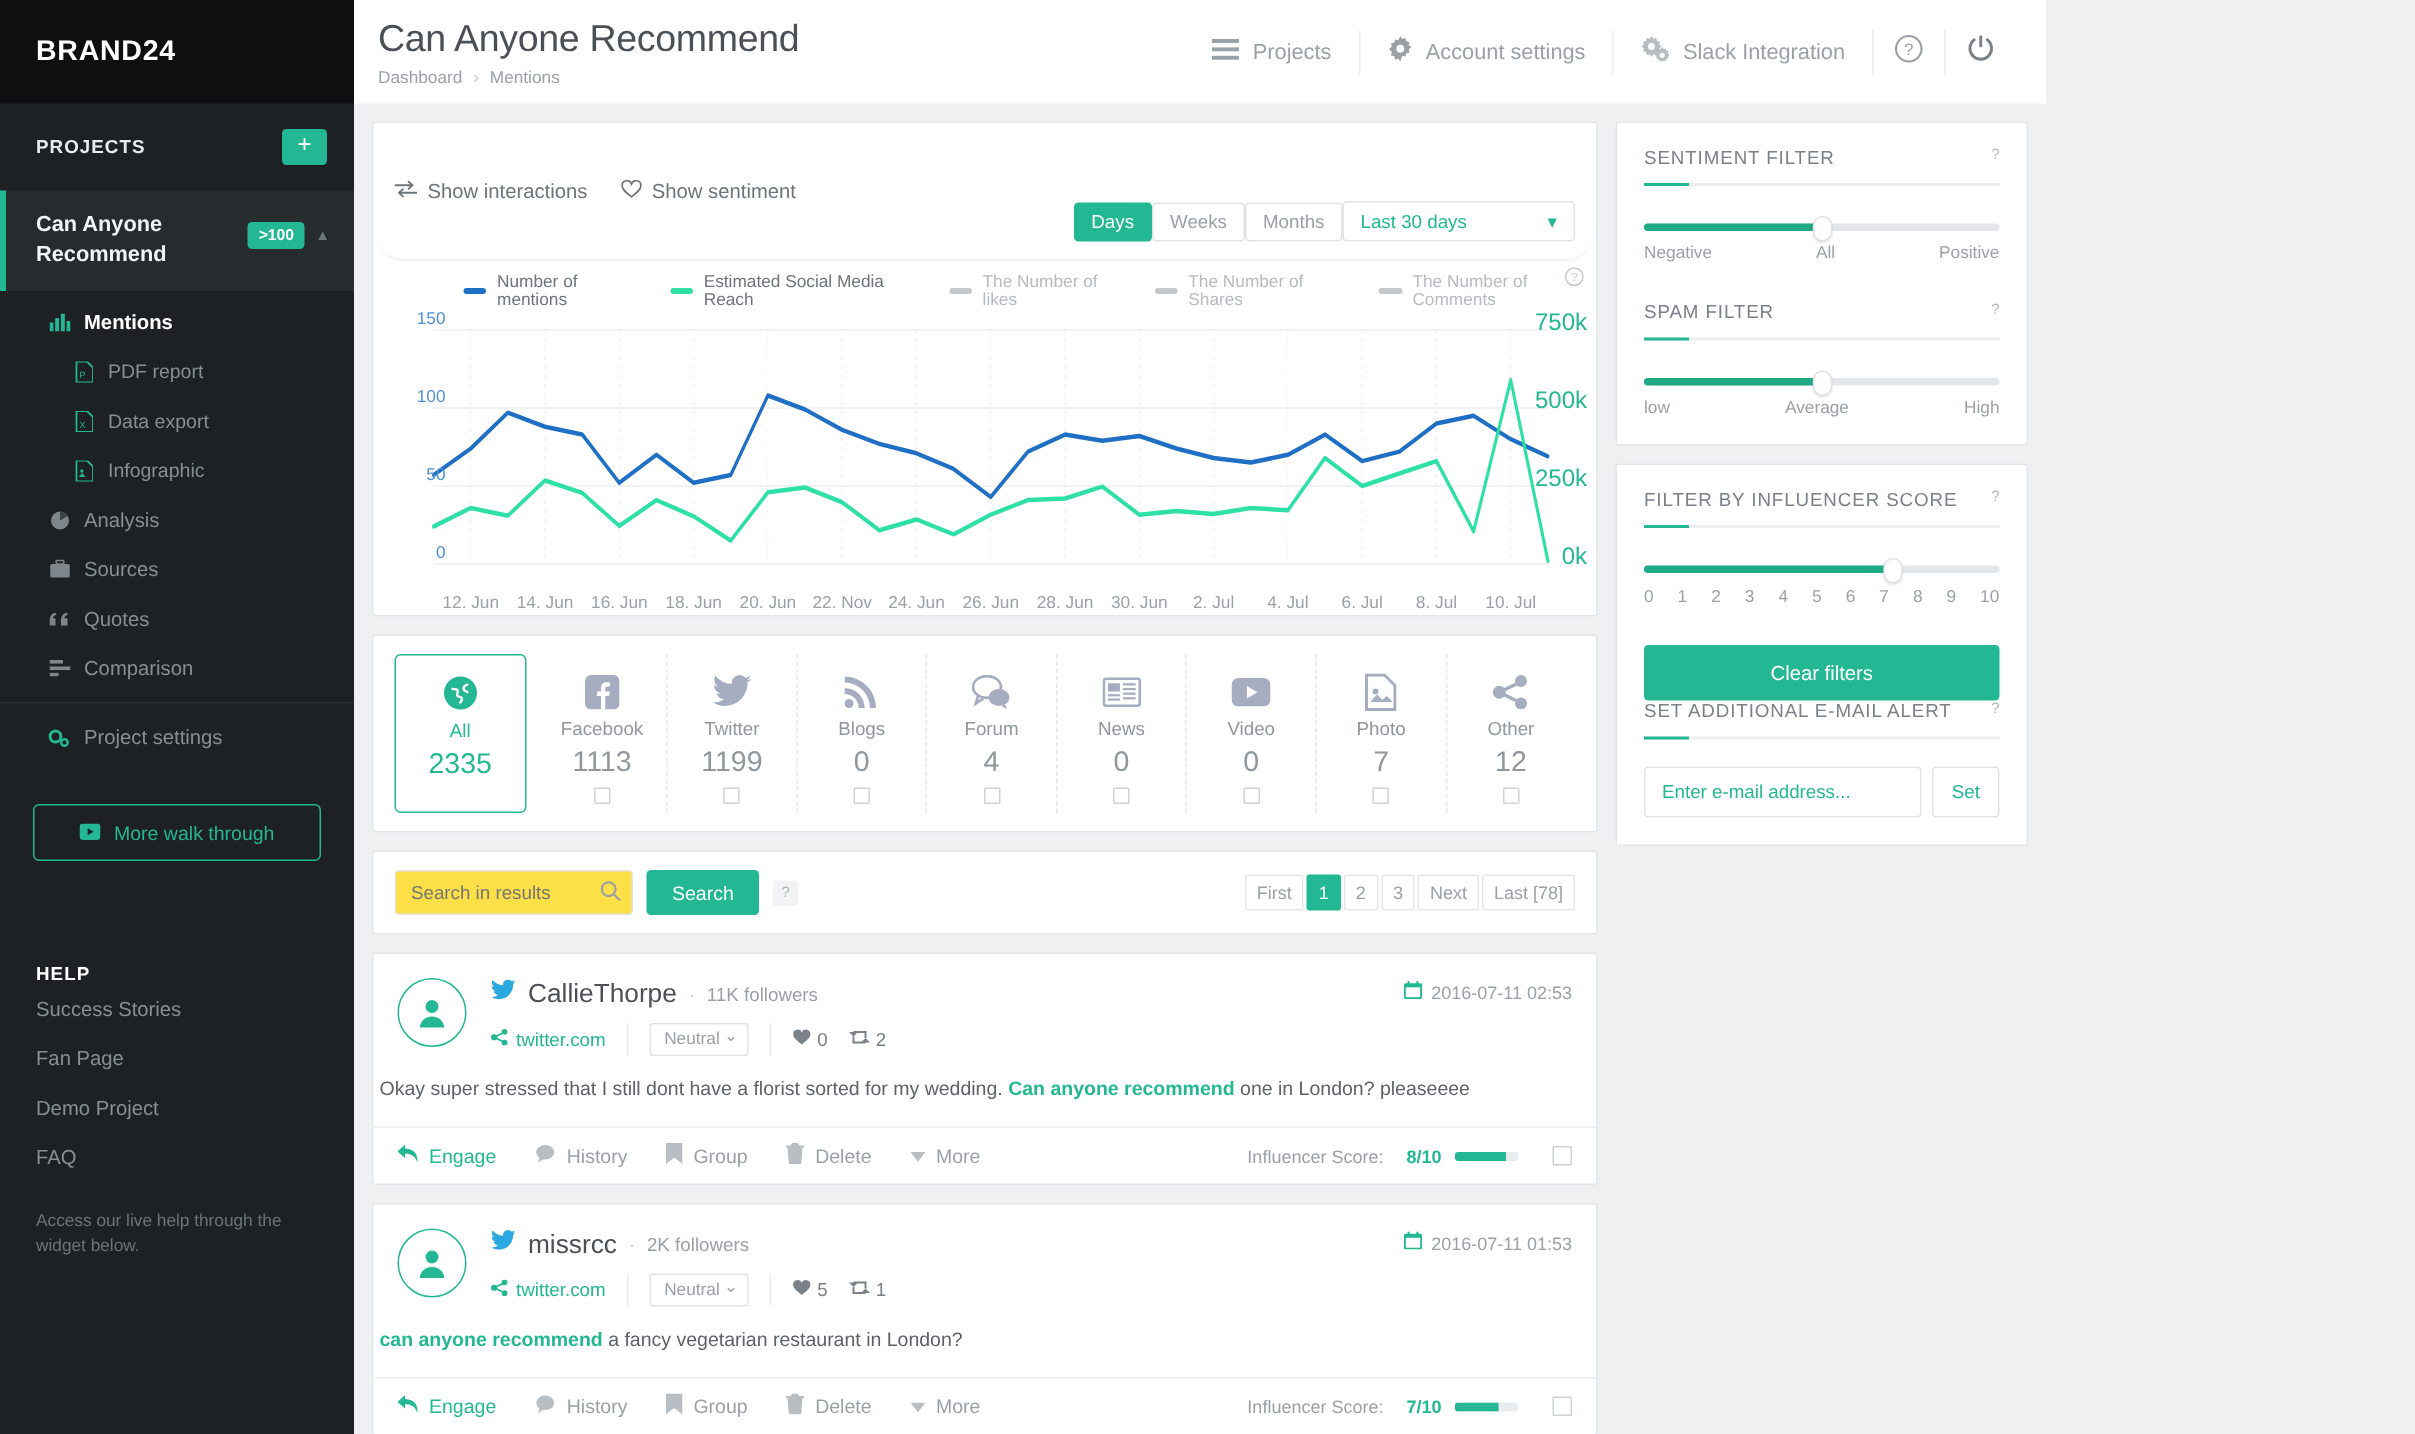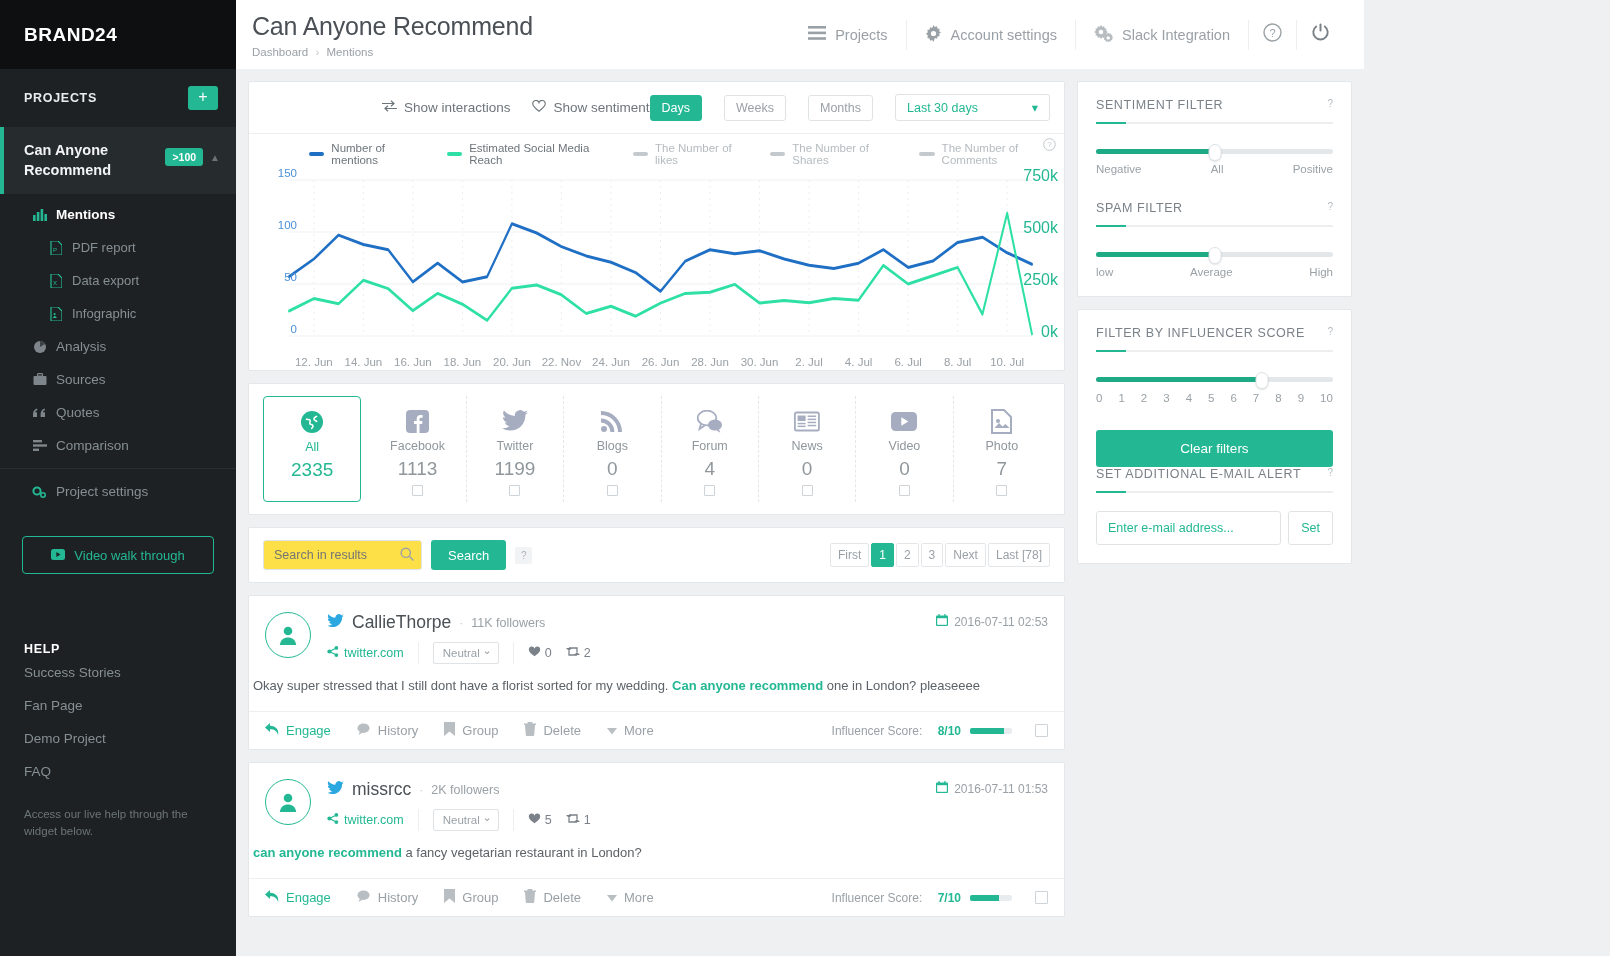--- a/index.html
+++ b/index.html
@@ -77,25 +77,25 @@
   .icon-btn { color: #9aa1a6; padding: 0 14px; border-left: 1px solid #eceef0; height: 30px;
       display:flex; align-items:center; cursor: pointer; }
 
   .content { flex: 1; overflow: hidden; display: flex; padding: 12px 12px 0 12px; gap: 12px; }
   .col-left { flex: 1; min-width: 0; display: flex; flex-direction: column; gap: 12px; }
   .col-right { width: 275px; flex: 0 0 275px; display: flex; flex-direction: column; gap: 12px; }
 
   .card { background: #fff; border: 1px solid #e4e7ea; border-radius: 2px; }
 
   
-  .chart-toolbar { display: flex; align-items: center; justify-content: flex-end;
-     padding: 12px 14px; border-bottom: 1px solid #eceef0; }
+  .chart-toolbar { display: flex; align-items: center; justify-content: space-between;
+     padding: 12px 14px; border-bottom: 1px solid #eceef0; border-radius: 21px; }
   .tb-left { display: flex; gap: 22px; }
   .tb-link { display: flex; align-items: center; gap: 7px; color: #6d757a; font-size: 13.5px; cursor: pointer; }
-  .tb-right { display: flex; align-items: center; gap: 22px; }
+  .tb-right { display: flex; align-items: center; gap: 0; margin-top: 40px; }
   .seg { border: 1px solid #dfe3e6; border-radius: 3px; padding: 5px 11px; font-size: 12.5px;
      color: #9aa1a6; cursor: pointer; background: #fff; }
   .seg.active { background: #23b893; border-color: #23b893; color: #fff; }
   .range-select {
     border: 1px solid #dfe3e6; border-radius: 3px; padding: 5px 11px; font-size: 12.5px;
     color: #23b893; width: 155px; display: flex; align-items: center;
     justify-content: space-between; cursor: pointer; background:#fff;
   }
   .chart-body { position: relative; height: 236px; padding: 6px 0 0 0; }
   .legend { display: flex; align-items: center; gap: 22px; position: absolute;
@@ -328,21 +328,21 @@
       </div>
     </nav>
 
     <div class="video-btn">
       <span>
         <svg width="14" height="11" viewBox="0 0 14 11">
             <rect width="14" height="11" rx="2.5" fill="#23b893"></rect>
             <path d="M5.4 3.1l4 2.4-4 2.4z" fill="#1e2124"></path>
           </svg>
       </span>
-      <span>Video walk through</span>
+      <span>More walk through</span>
     </div>
 
     <div class="help-title">HELP</div>
     <div class="help-link">Success Stories</div>
     <div class="help-link">Fan Page</div>
     <div class="help-link">Demo Project</div>
     <div class="help-link">FAQ</div>
     <div class="help-note">Access our live help through the widget below.</div>
   </aside>
 
@@ -614,20 +614,33 @@
                   <svg width="21" height="25" viewBox="0 0 21 25">
                     <path d="M1 1h12l7 7v16H1z" fill="none" stroke="currentColor" stroke-width="2"></path>
                     <circle cx="7" cy="12" r="2" fill="currentColor"></circle>
                     <path d="M3.5 19l4.5-5 3.5 3.5 3-2.5 4 4z" fill="currentColor"></path>
                   </svg>
                 </span>
       <span class="sname">Photo</span>
       <span class="snum">7</span>
       <span class="cb"></span>
     </div>
+    <div class="src ">
+      <span class="glyph">
+                  <svg width="24" height="23" viewBox="0 0 24 23">
+                    <circle cx="19" cy="4" r="4" fill="currentColor"></circle>
+                    <circle cx="4.5" cy="11.5" r="4.3" fill="currentColor"></circle>
+                    <circle cx="19" cy="19" r="4" fill="currentColor"></circle>
+                    <path d="M16 6L7.5 10M7.5 13L16 17.2" stroke="currentColor" stroke-width="2.3"></path>
+                  </svg>
+                </span>
+      <span class="sname">Other</span>
+      <span class="snum">12</span>
+      <span class="cb"></span>
+    </div>
             </div>
         </section>
 
         <section class="card">
           <div class="searchrow">
             <div class="search-wrap">
               <div class="search-box">
                 <input class="search-input" value="" placeholder="Search in results" style="">
                 <span class="sicon">
                   <svg width="14" height="14" viewBox="0 0 14 14">

